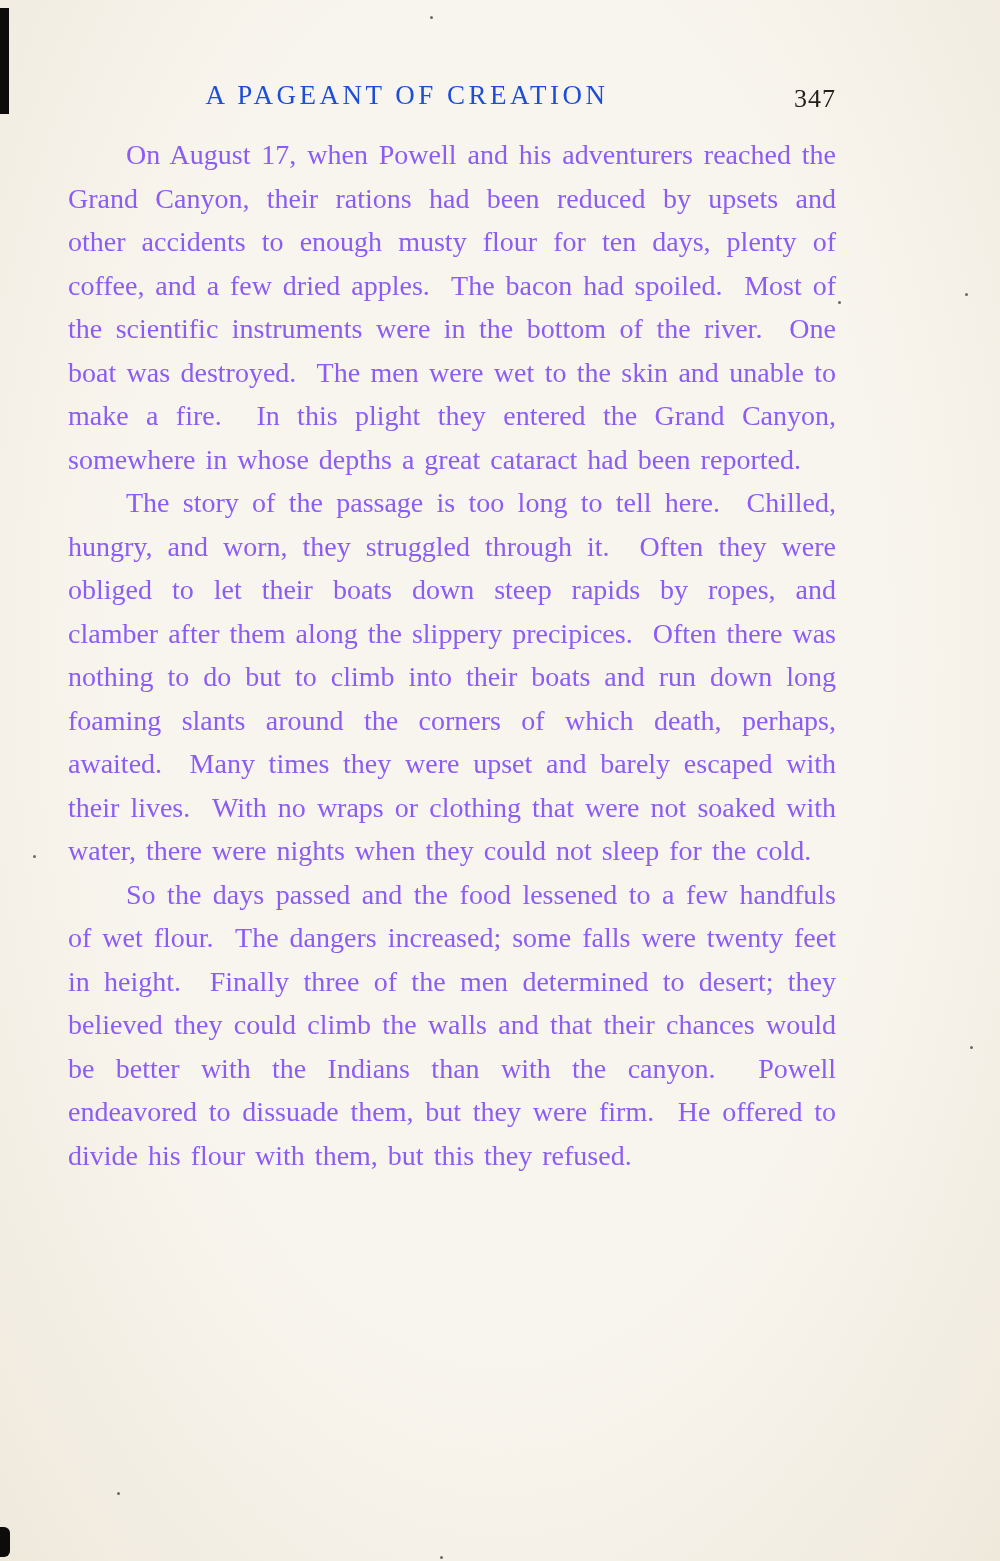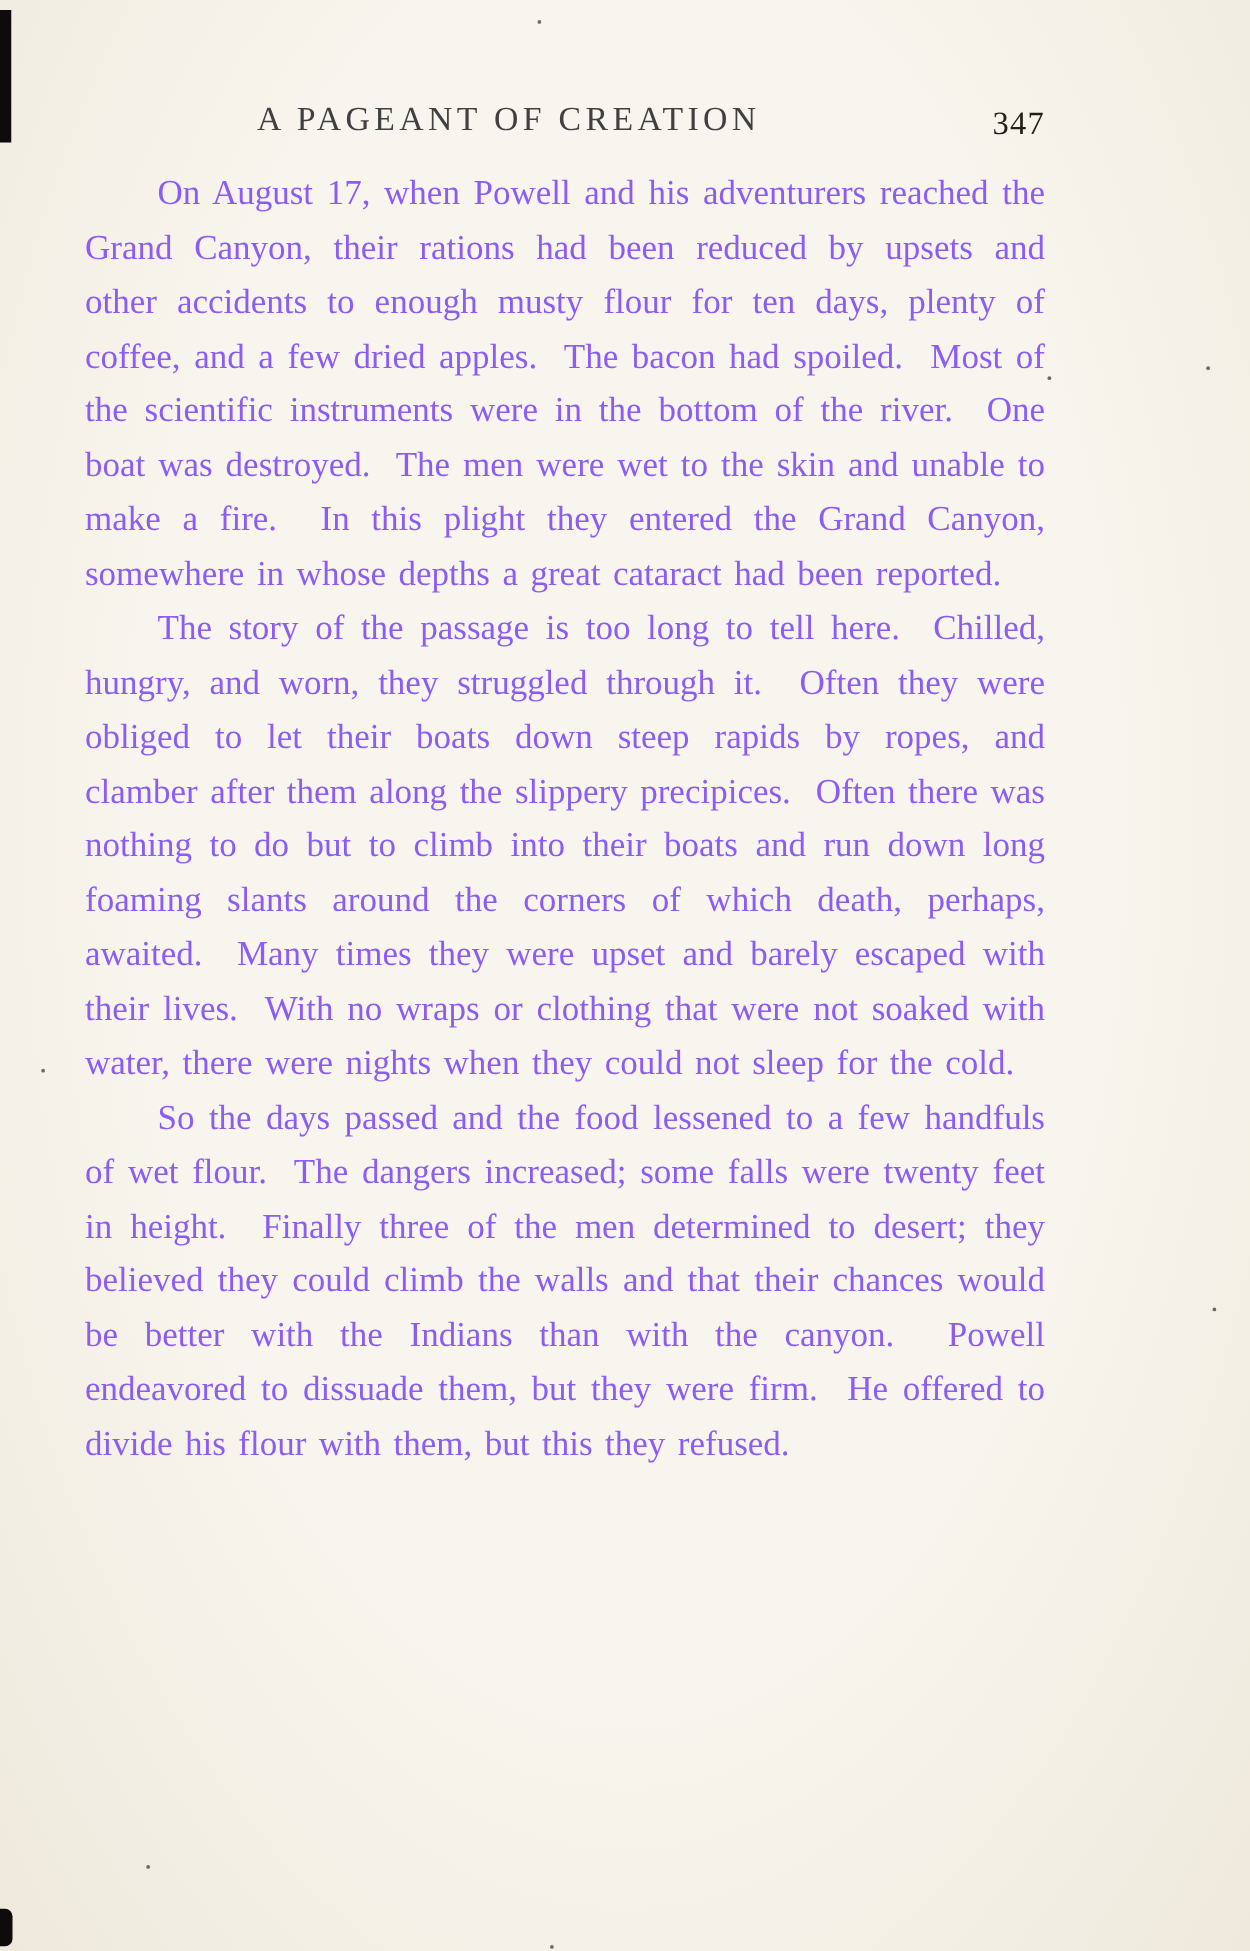--- a/index.html
+++ b/index.html
@@ -26,21 +26,21 @@
     width: 768px;
     height: 36px;
   }
   .running-head {
     position: absolute;
     left: 0;
     right: 90px;
     text-align: center;
     font-size: 27px;
     letter-spacing: 3.5px;
-    color: #404040;
+    color: #1d4ed8;
   }
   .page-number {
     position: absolute;
     right: 0;
     top: 4px;
     font-size: 26px;
     letter-spacing: 1px;
     color: #241f19;
   }
   .text-block {

